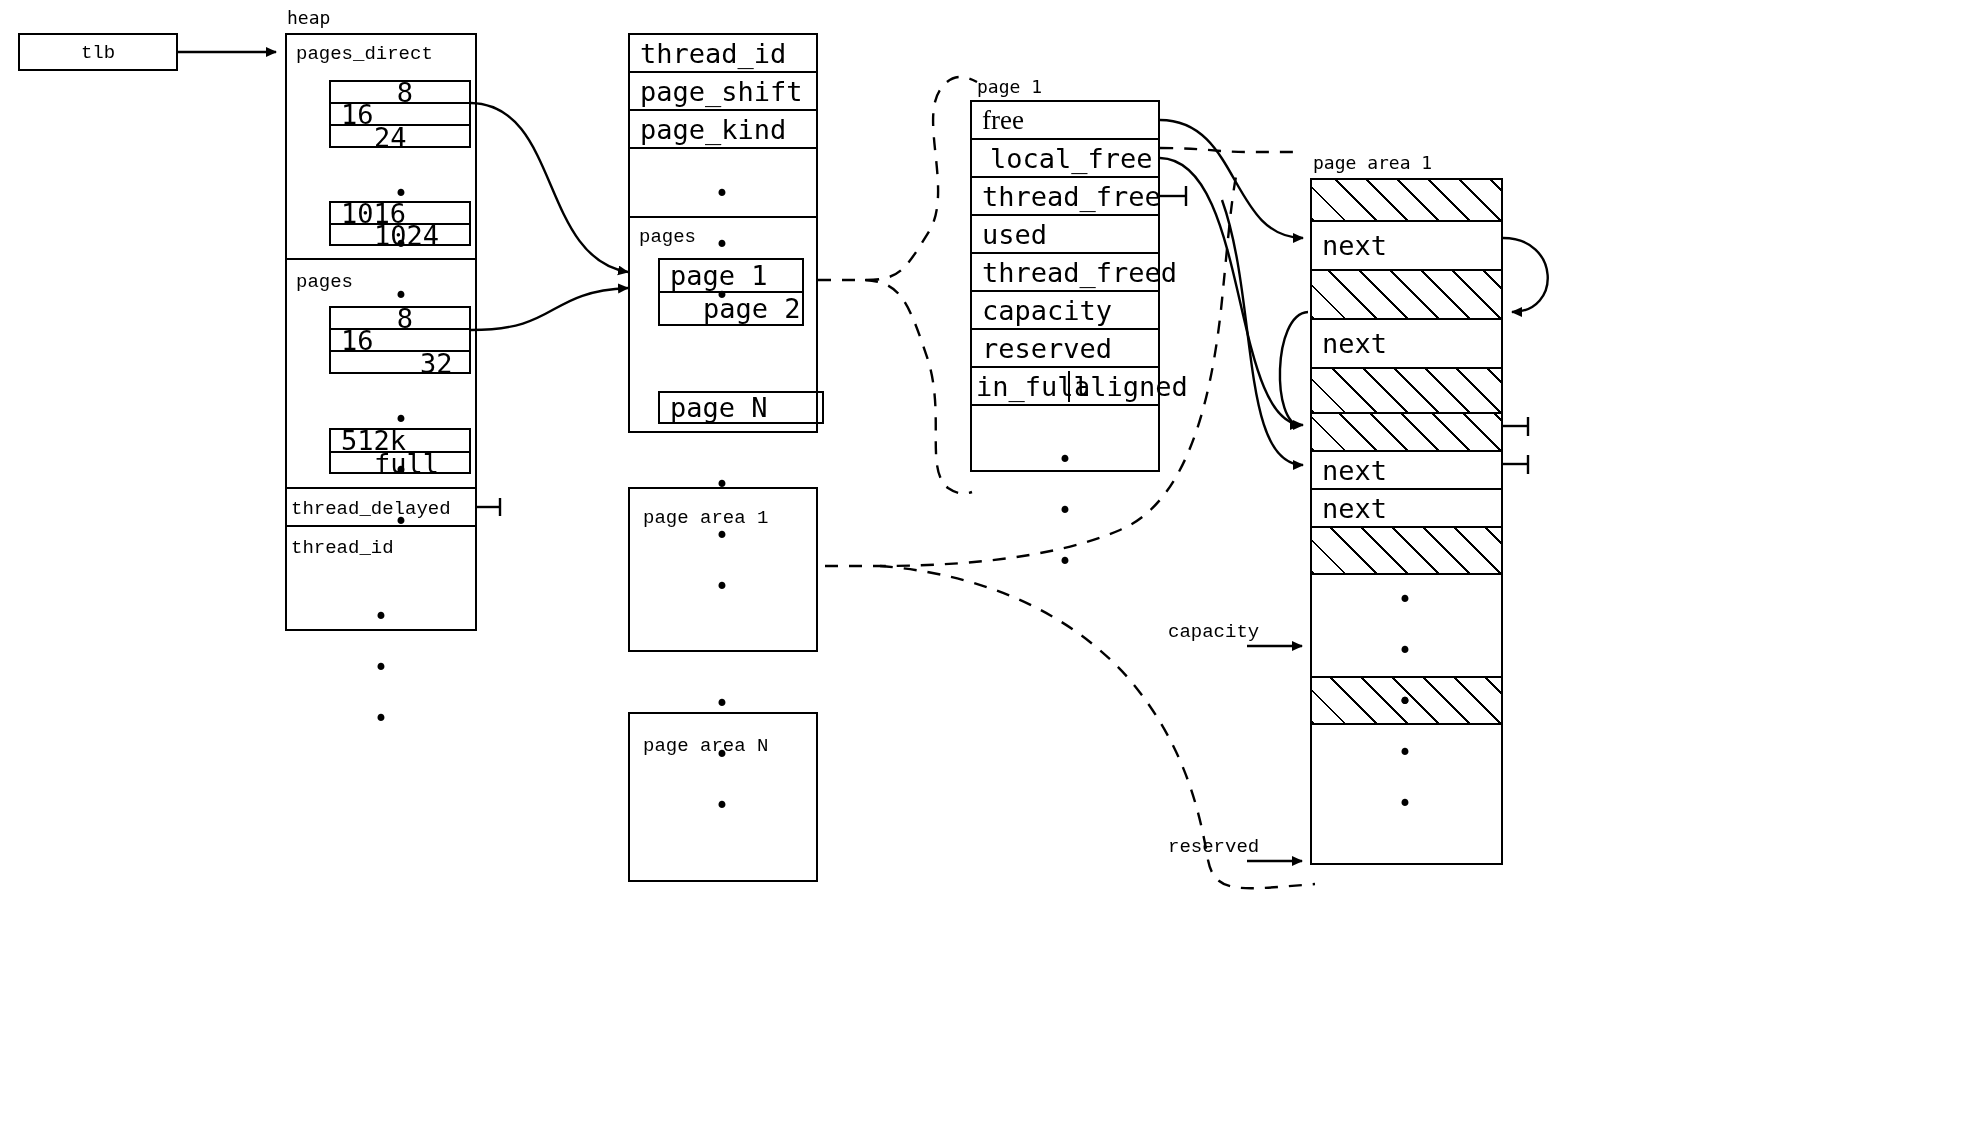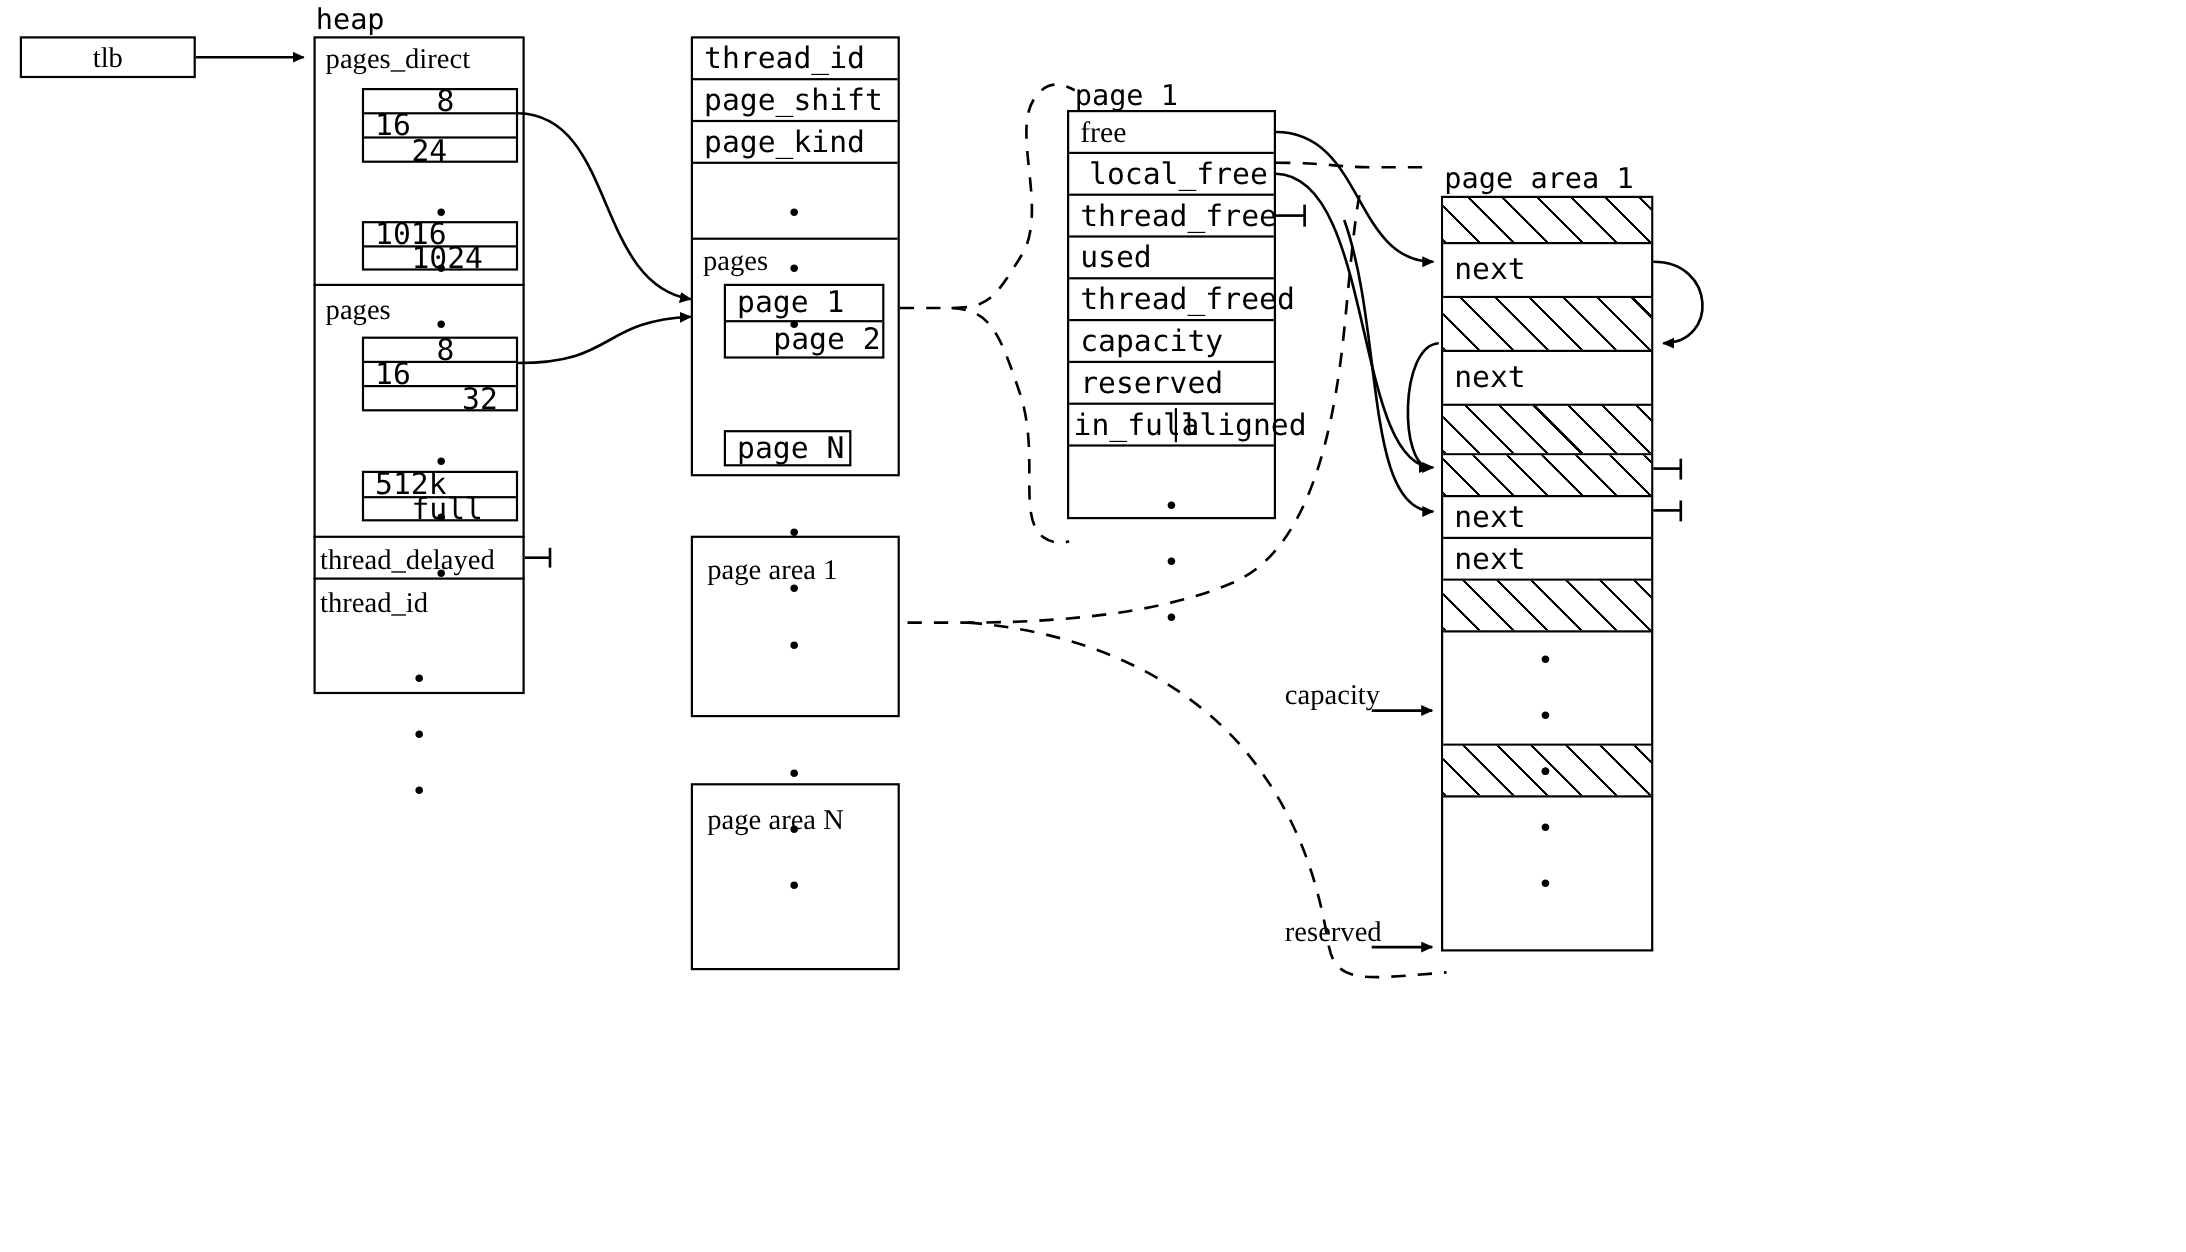--- a/index.html
+++ b/index.html
@@ -11,28 +11,28 @@
     position: relative;
     overflow: hidden;
     font-family: "DejaVu Sans Mono", "Liberation Mono", monospace;
     color: #000000;
   }
   .canvas { position: absolute; inset: 0; }
   svg.wires { position: absolute; left: 0; top: 0; width: 1987px; height: 1138px; pointer-events: none; }
 
   .lbl {
     position: absolute;
-    font-size: 26px;
+    font-size: 19px;
     line-height: 30px;
     white-space: pre;
-    font-family: Liberation Serif, serif;
+    font-family: Liberation Mono, monospace;
   }
   .boxtitle {
     position: absolute;
-    font-size: 26px;
+    font-size: 18px;
     line-height: 30px;
     white-space: pre;
   }
   .frame {
     position: absolute;
     border: 2px solid #000;
     background: transparent;
     box-sizing: border-box;
   }
   .cell {
@@ -154,21 +154,21 @@
     <span>•</span>
     <span>•</span>
     <span>•</span>
   </div>
   <div class="lbl" style="left:639px; top:222px;">pages</div>
 
   <div class="stack" style="left:658px; top:258px; width:146px; height:68px;">
     <div style="height:33px;">page 1</div>
     <div style="height:31px;">page 2</div>
   </div>
-  <div class="cell pad" style="left:658px; top:391px; width:116px; height:33px;">page N</div>
+  <div class="cell pad" style="left:658px; top:391px; width:166px; height:33px;">page N</div>
 
   <div class="vdots" style="left:692px; top:443px; width:60px;">
     <span>•</span>
     <span>•</span>
     <span>•</span>
   </div>
 
   <div class="frame" style="left:628px; top:487px; width:190px; height:165px;"></div>
   <div class="lbl" style="left:643px; top:503px;">page area 1</div>
 

